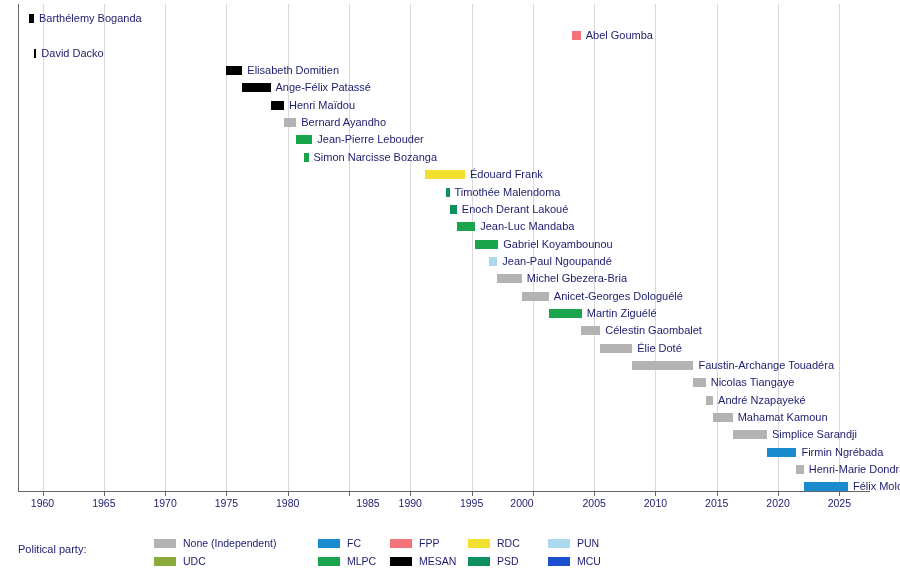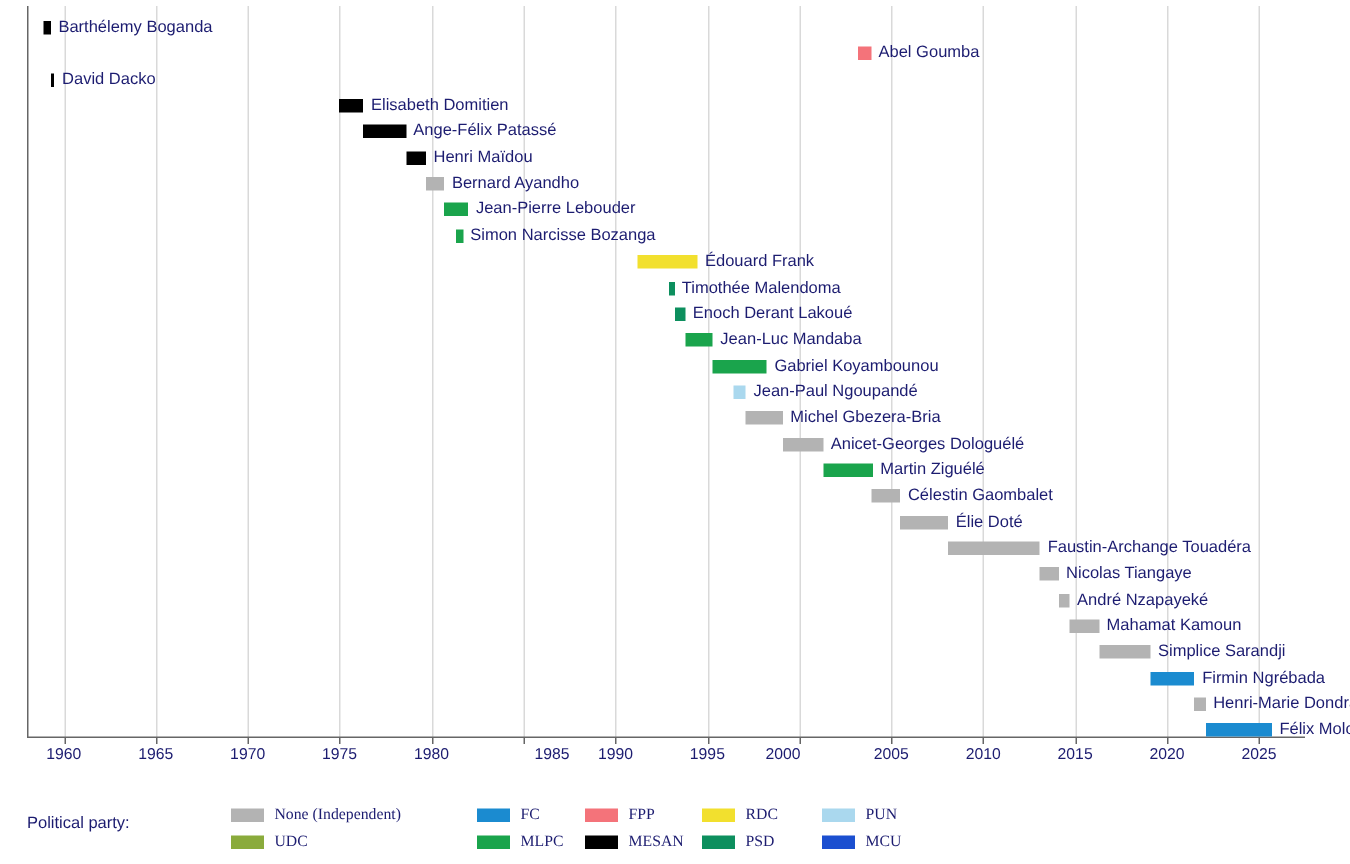--- a/index.html
+++ b/index.html
@@ -109,21 +109,20 @@
   }
   .legend-swatch {
     width: 22px;
     height: 9px;
     margin-right: 7px;
     display: inline-block;
   }
   .legend-text {
     font-size: 10.5px;
     color: #1c1c70;
-    font-family: Liberation Serif, serif;
   }
 </style>
 </head>
 <body>
 
 <div id="chart-root">
   <div class="plot-area" id="plot-area">
       <div class="gridline" style="left: 24.518px;"></div>
       <div class="gridline" style="left: 85.8129px;"></div>
       <div class="gridline" style="left: 147.108px;"></div>
@@ -185,21 +184,21 @@
         <span class="bar-label right">Timothée Malendoma</span>
       </div>
       <div class="bar-row" style="left: 431.517px; width: 7.3554px; top: 195.85px;">
         <div class="bar" title="Enoch Derant Lakoué" style="left: 0px; width: 100%; background: rgb(13, 143, 94);"></div>
         <span class="bar-label right">Enoch Derant Lakoué</span>
       </div>
       <div class="bar-row" style="left: 438.872px; width: 18.3885px; top: 213.2px;">
         <div class="bar" title="Jean-Luc Mandaba" style="left: 0px; width: 100%; background: rgb(26, 164, 76);"></div>
         <span class="bar-label right">Jean-Luc Mandaba</span>
       </div>
-      <div class="bar-row" style="left: 457.26px; width: 36px; top: 230.55px;">
+      <div class="bar-row" style="left: 457.26px; width: 23px; top: 230.55px;">
         <div class="bar" title="Gabriel Koyambounou" style="left: 0px; width: 100%; background: rgb(26, 164, 76);"></div>
         <span class="bar-label right">Gabriel Koyambounou</span>
       </div>
       <div class="bar-row" style="left: 470.745px; width: 8.58129px; top: 247.9px;">
         <div class="bar" title="Jean-Paul Ngoupandé" style="left: 0px; width: 100%; background: rgb(170, 216, 238);"></div>
         <span class="bar-label right">Jean-Paul Ngoupandé</span>
       </div>
       <div class="bar-row" style="left: 479.327px; width: 24.518px; top: 265.25px;">
         <div class="bar" title="Michel Gbezera-Bria" style="left: 0px; width: 100%; background: rgb(179, 179, 179);"></div>
         <span class="bar-label right">Michel Gbezera-Bria</span>

